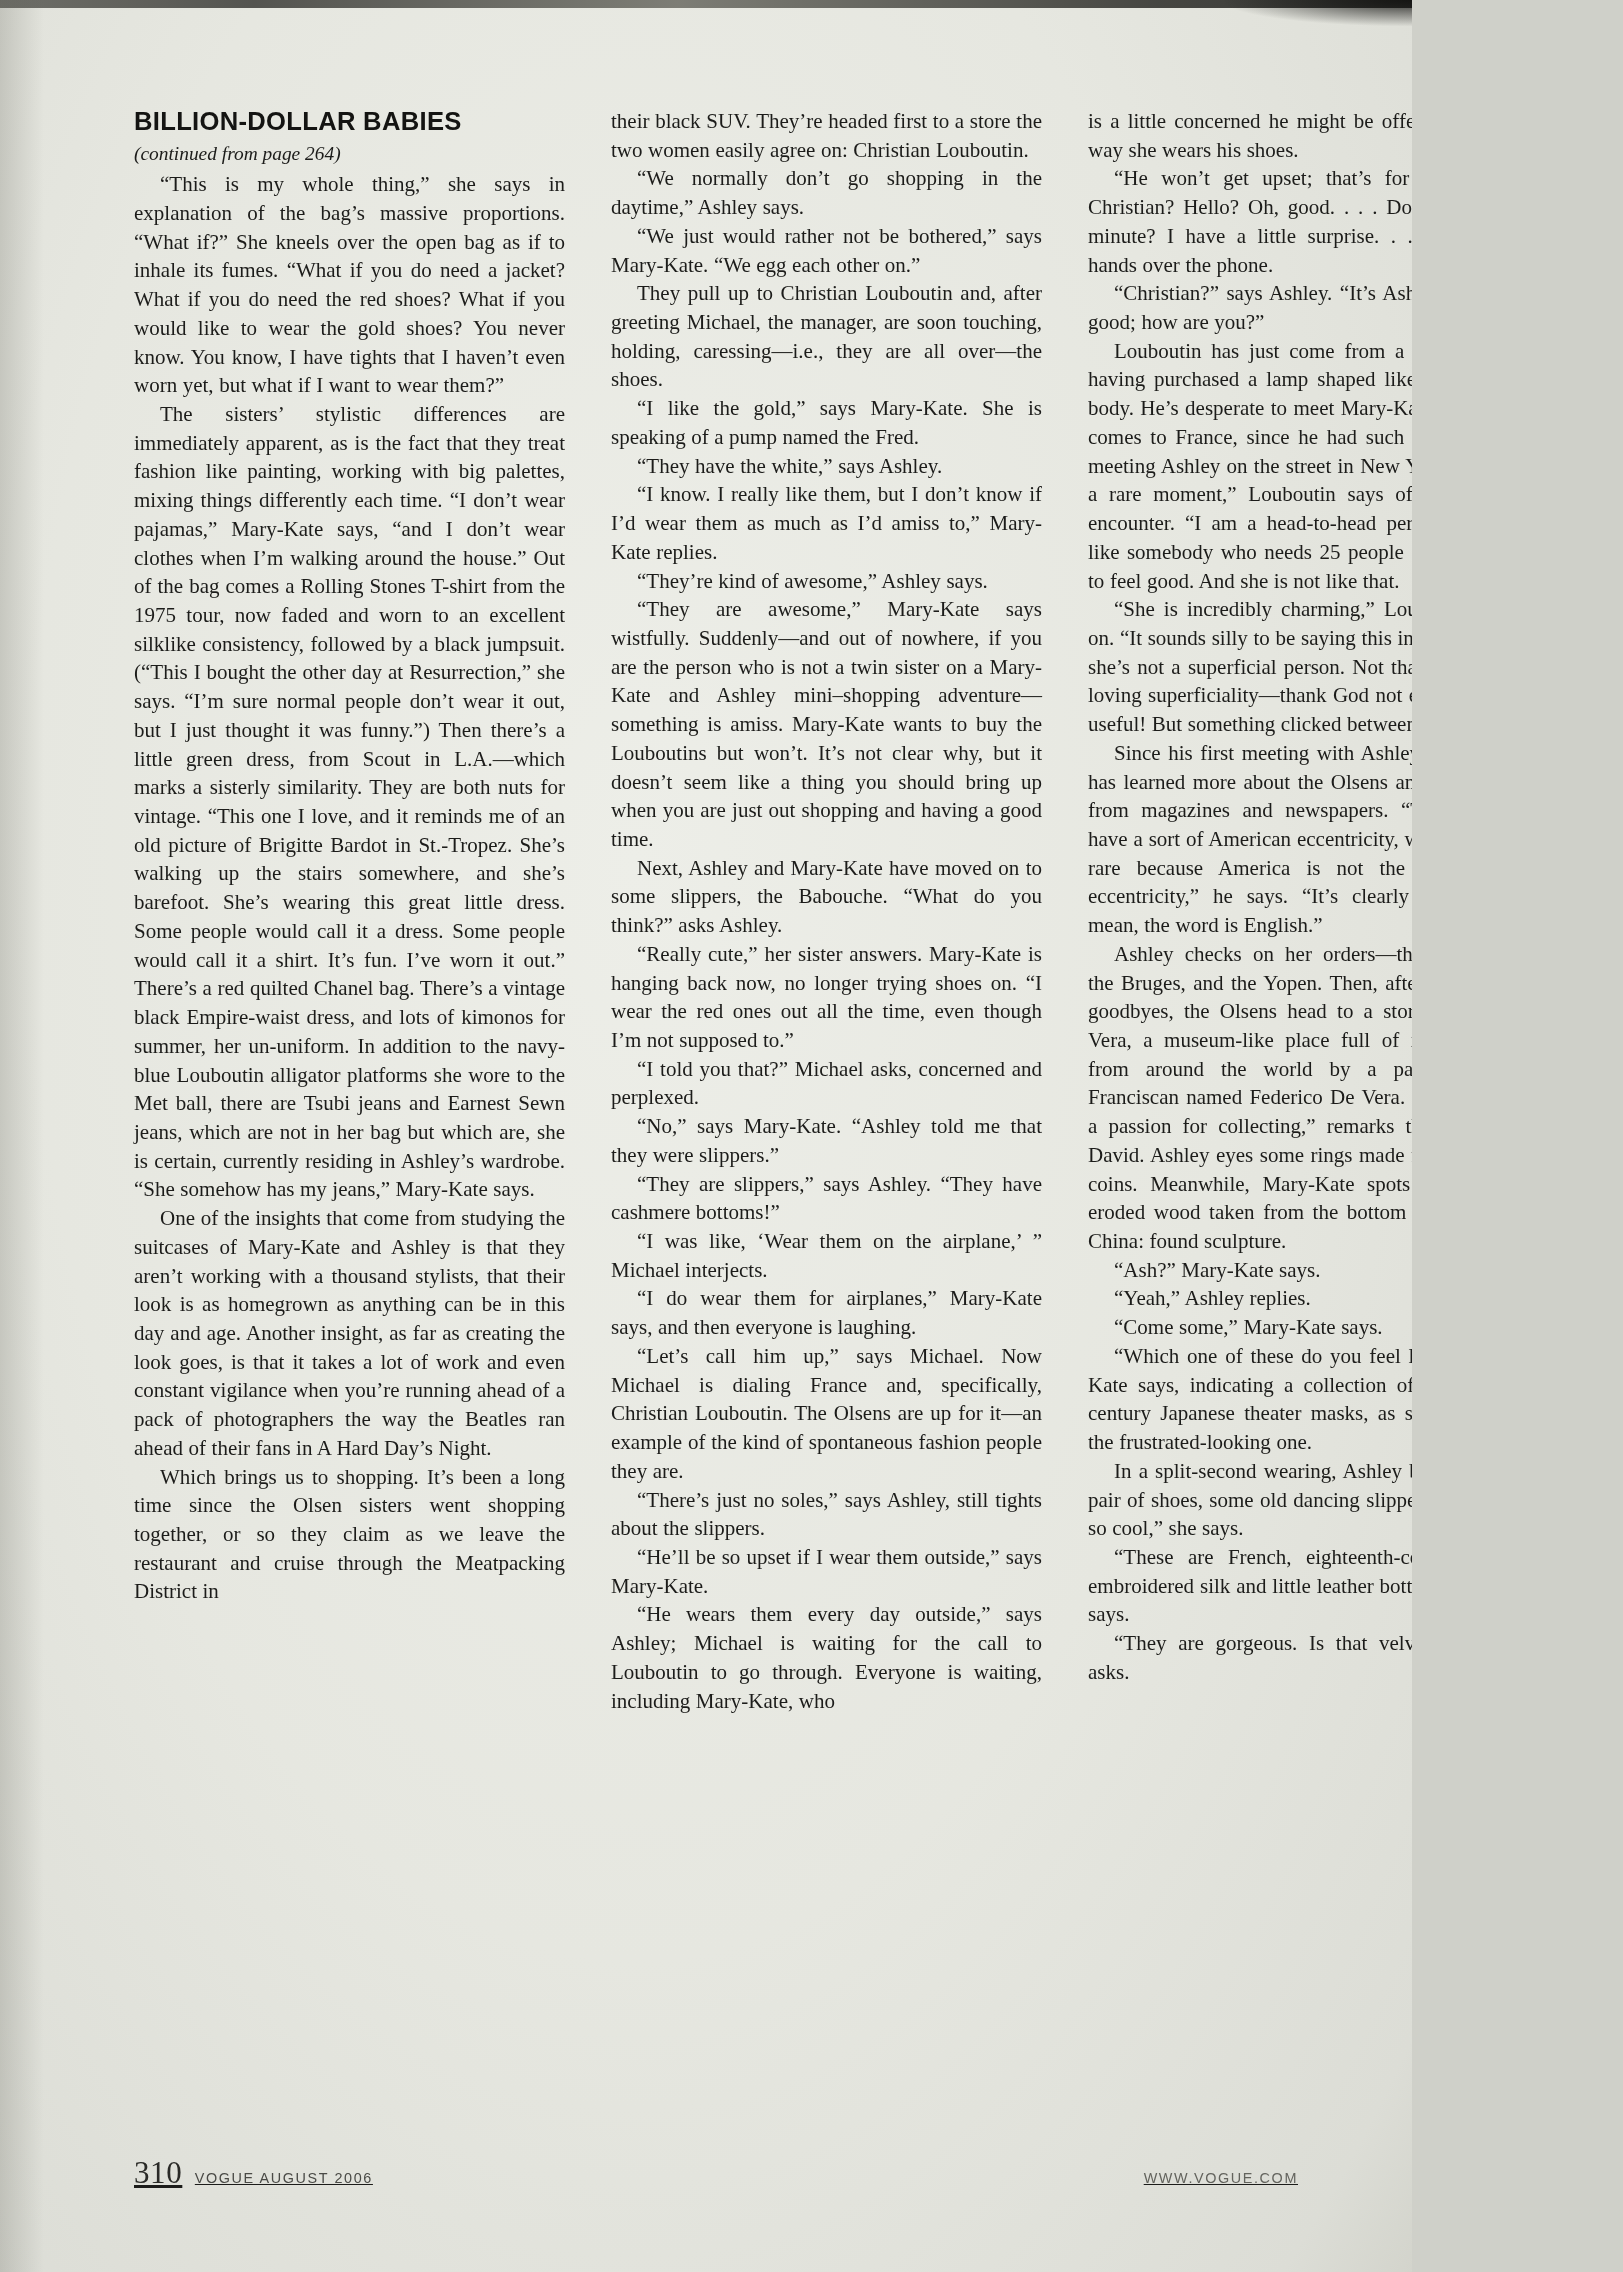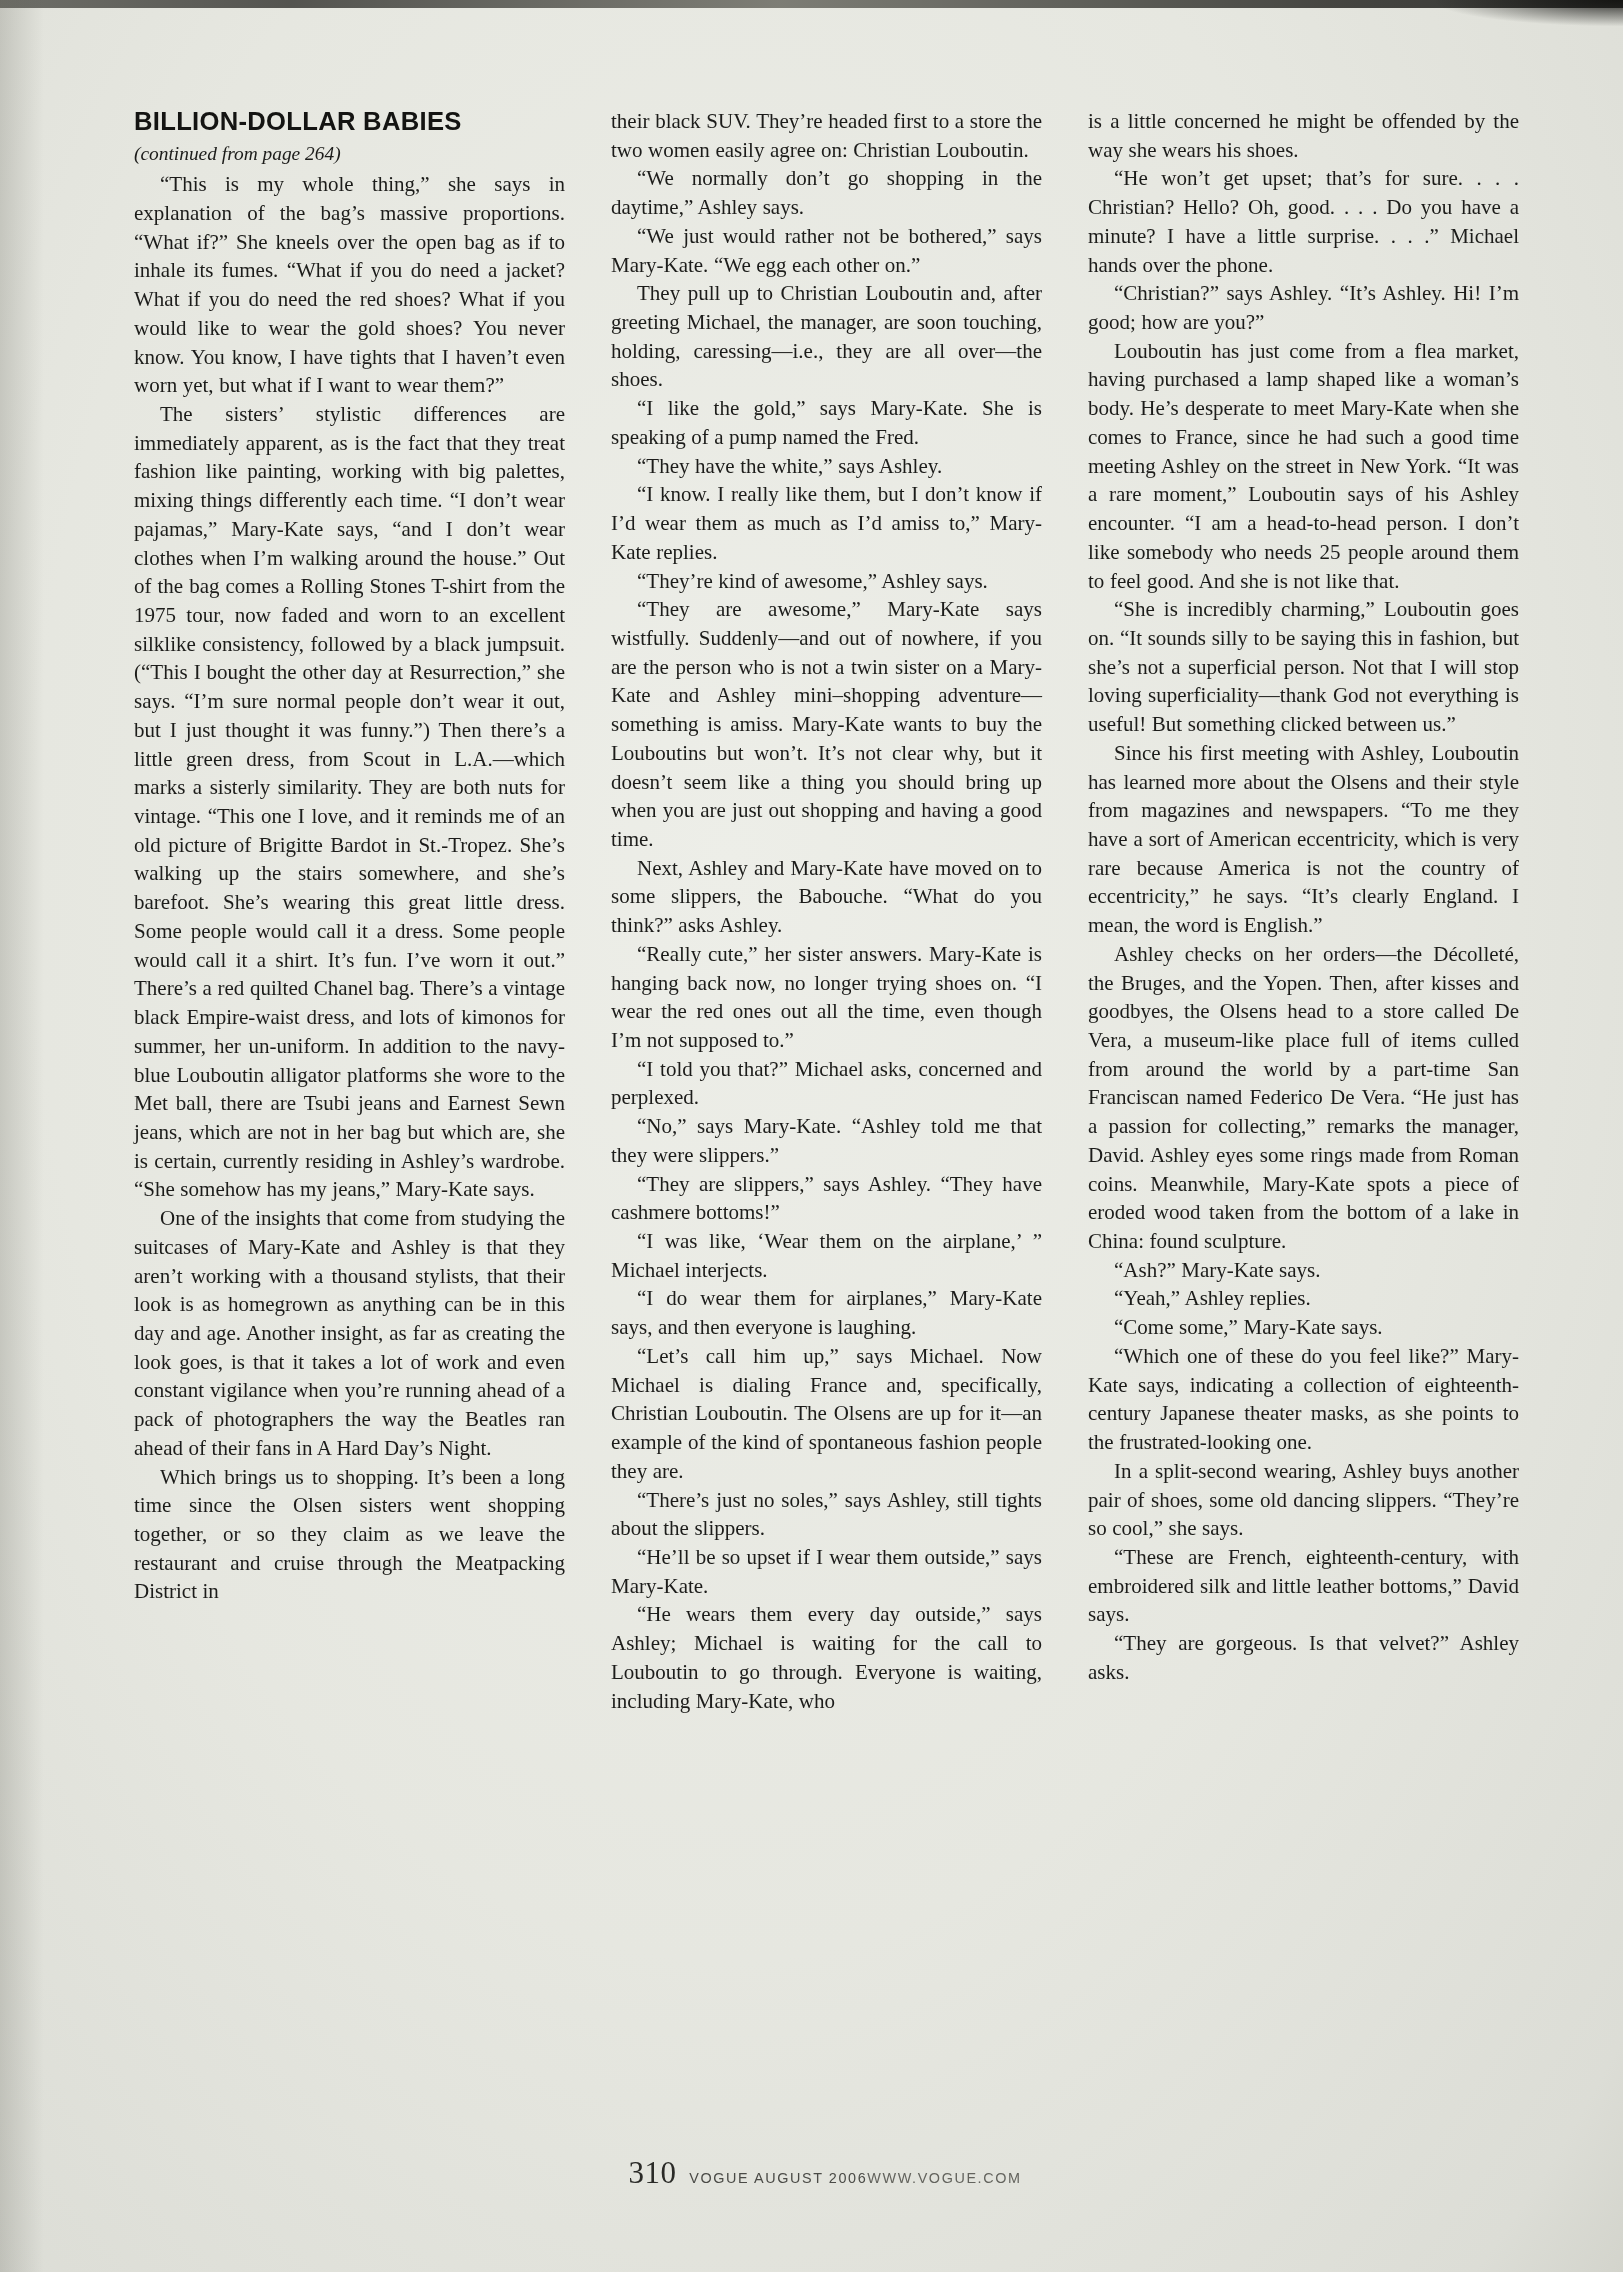--- a/index.html
+++ b/index.html
@@ -7,21 +7,21 @@
     padding: 0;
   }
   body {
     width: 1623px;
     height: 2273px;
     background: #cfd0c9;
     font-family: "Liberation Serif", serif;
   }
   .page {
     position: relative;
-    width: 1623px;
+    width: 1412px;
     height: 2273px;
     overflow: hidden;
     color: #1c1c1a;
     background:
       radial-gradient(ellipse at 45% 38%, #edeee8 0%, #e6e7e0 55%, #dcddd6 92%, #d3d4cc 100%);
   }
   
   .scan-edge-top {
     position: absolute;
     top: 0; left: 0; right: 0;
@@ -76,25 +76,26 @@
     hyphens: auto;
     -webkit-hyphens: auto;
     word-spacing: 0.3px;
   }
   .paragraphs.cont-first p:first-child {
     text-indent: 0;
   }
   .footer {
     position: absolute;
     left: 134px;
-    right: 107px;
+    right: 114px;
     top: 2155px;
     display: flex;
-    justify-content: center;
+    justify-content: space-between;
     align-items: baseline;
+    text-decoration: underline;
   }
   .footer-left {
     display: flex;
     align-items: baseline;
     gap: 12.5px;
   }
   .page-number {
     font-family: "Liberation Serif", serif;
     font-size: 31px;
     letter-spacing: 0.6px;

